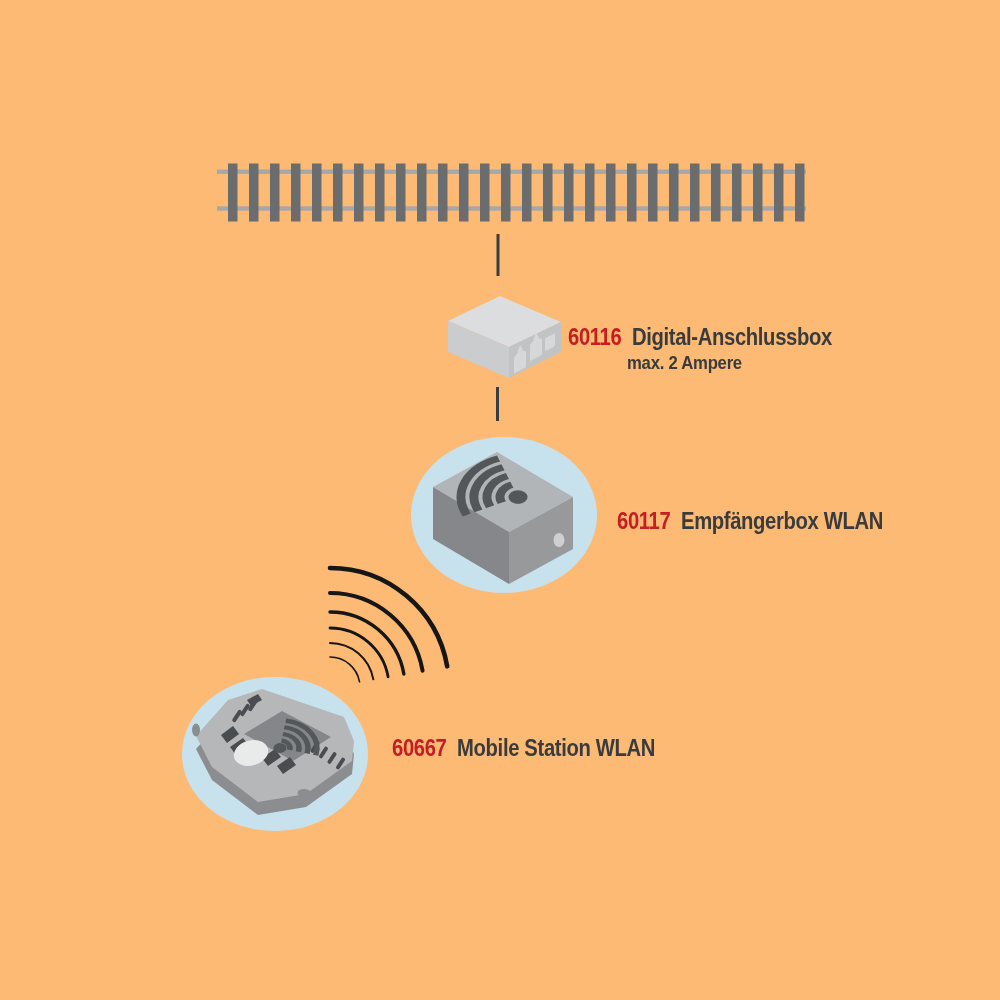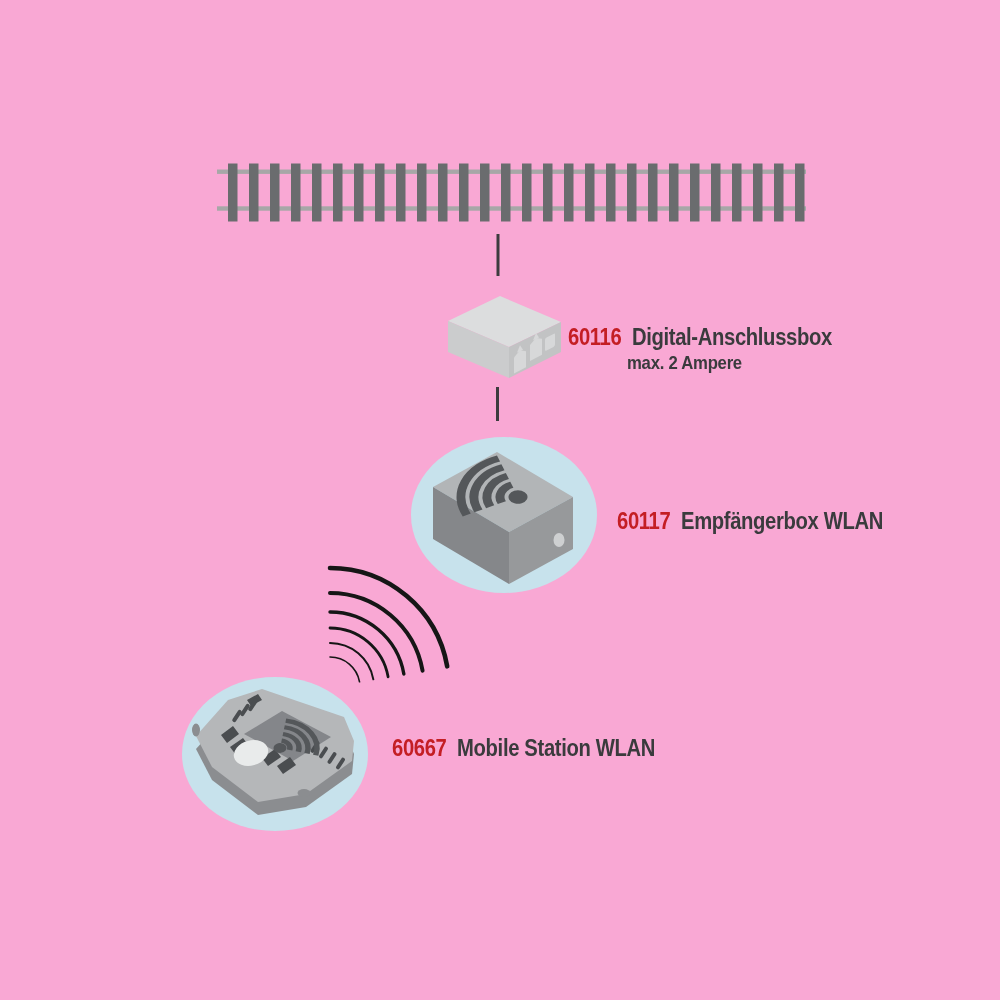--- a/index.html
+++ b/index.html
@@ -5,21 +5,21 @@
   :root{
     --accent-red:#c41e24;
     --label-dark:#3a3b3d;
     --highlight-blue:#c7e2ec;
     --tie-gray:#6a6c6e;
     --rail-gray:#a7a7a7;
     --wave-black:#161616;
   }
   html,body{margin:0;padding:0;background:#ffffff;}
   .stage{
-    position:relative;width:1000px;height:1000px;background:#f9a8d4;
+    position:relative;width:1000px;height:1000px;background:#fdba74;
     font-family:"Liberation Sans",sans-serif;overflow:hidden;
   }
   .stage svg{position:absolute;left:0;top:0;}
   .lbl{
     position:absolute;display:flex;gap:12px;white-space:nowrap;
     font-weight:bold;font-size:23px;line-height:1.15;
     color:var(--label-dark);letter-spacing:-0.4px;
     transform:scaleX(0.88);transform-origin:0 0;
   }
   .lbl .num{color:var(--accent-red);}

